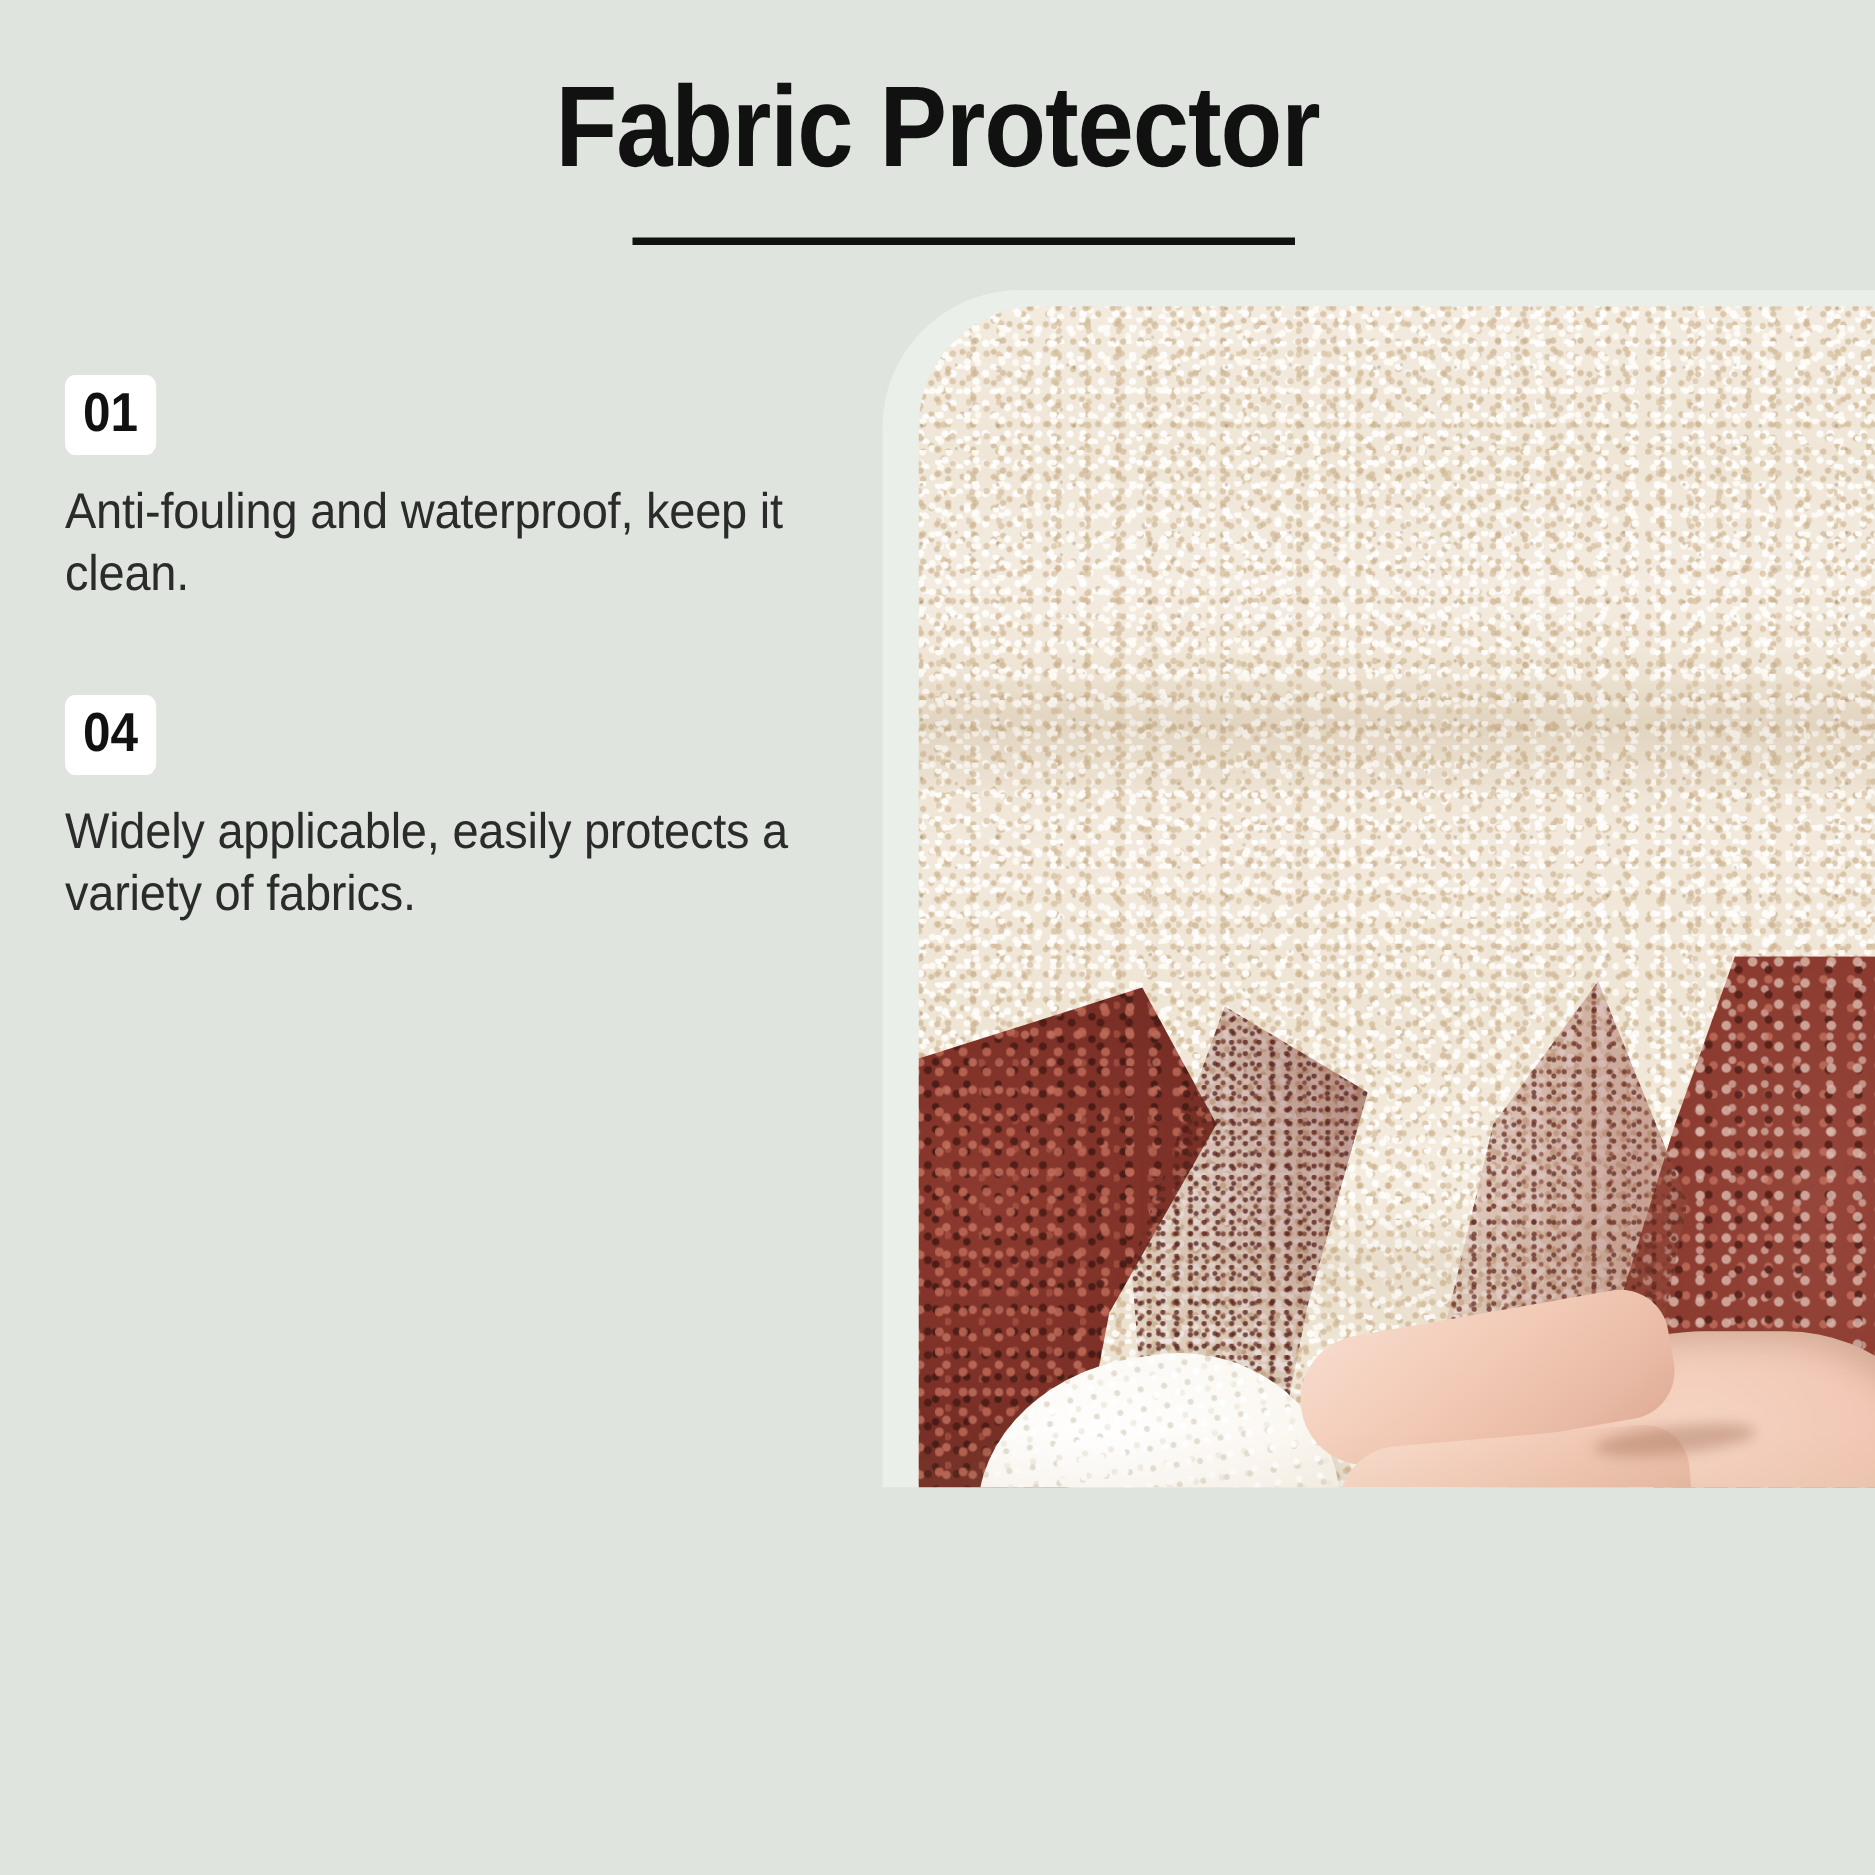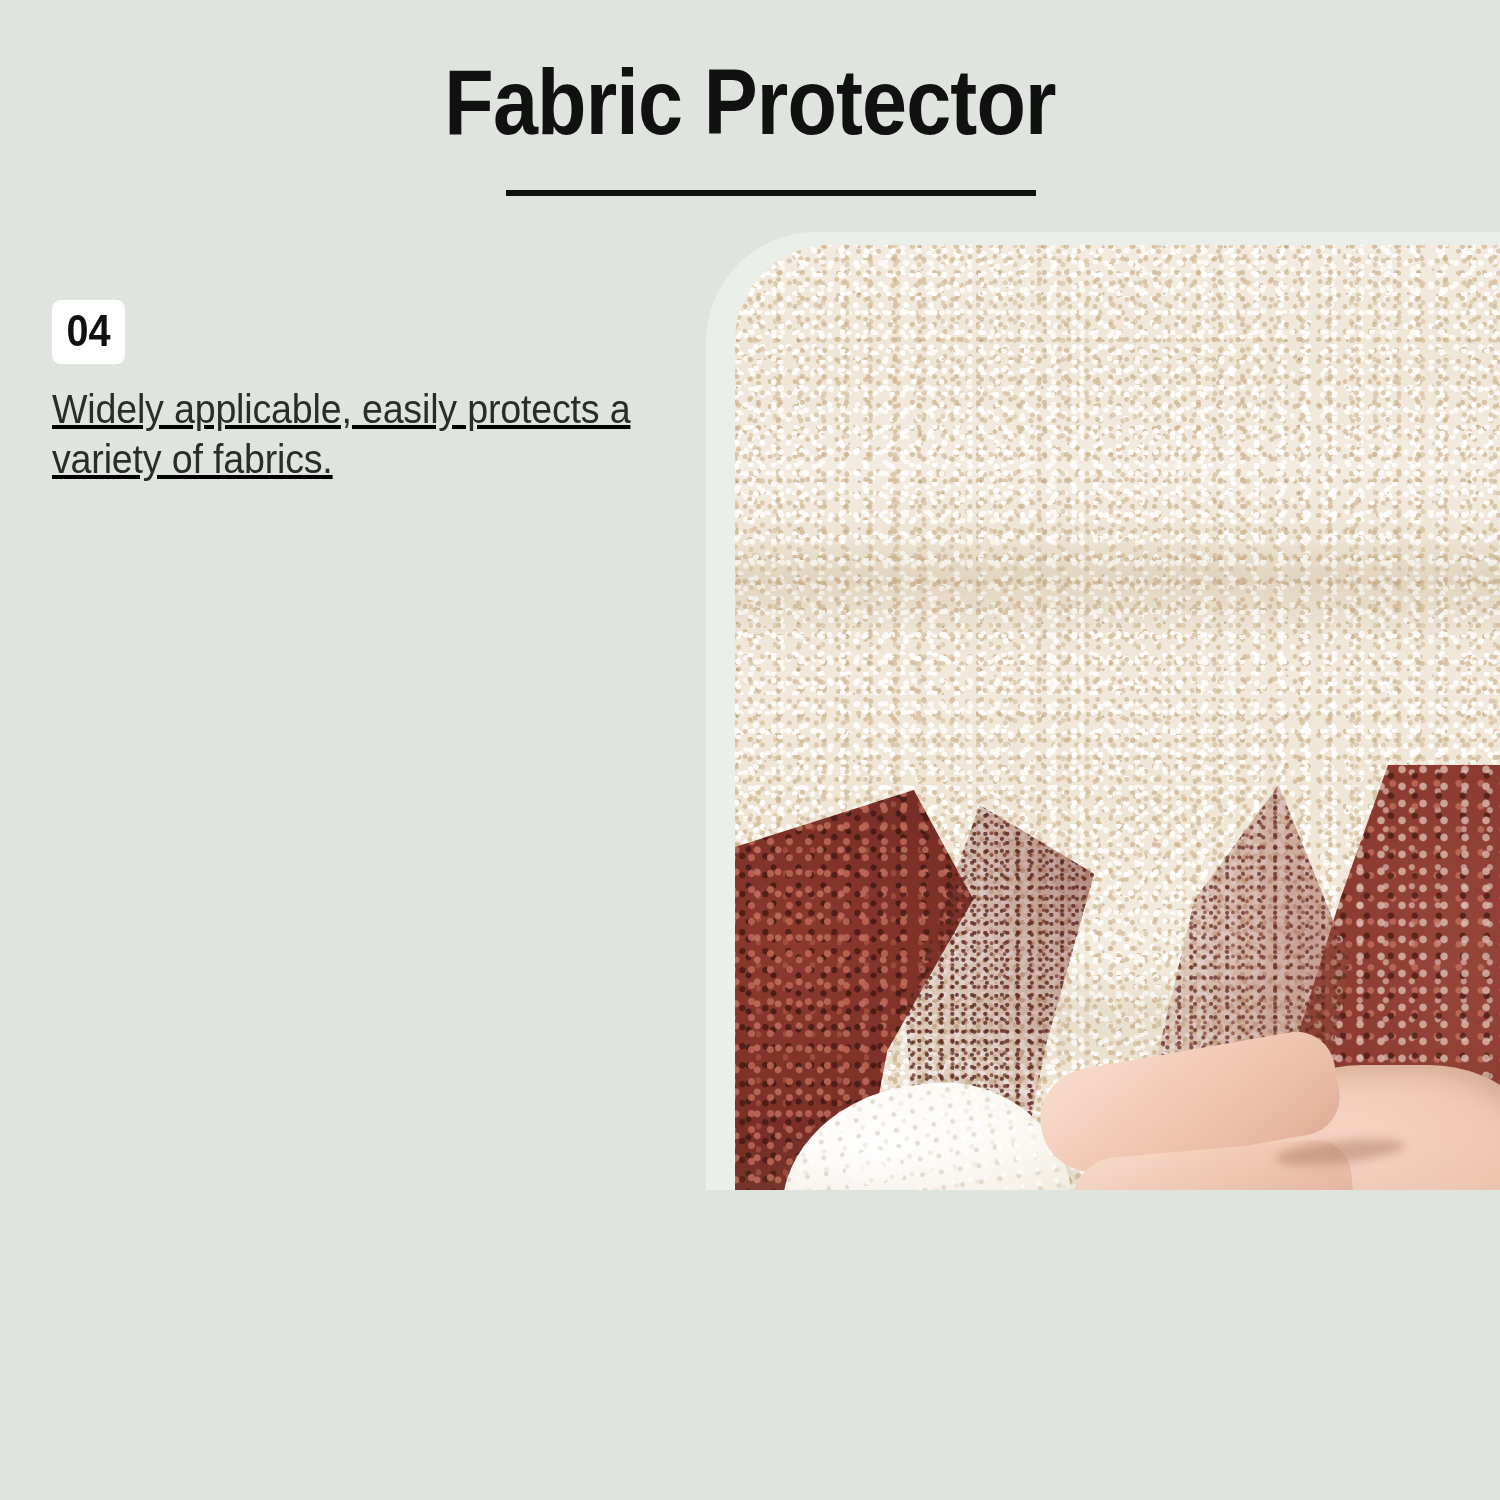--- a/index.html
+++ b/index.html
@@ -59,21 +59,21 @@
     left: 52px;
     top: 300px;
     width: 640px;
   }
 
   .feature {
     position: relative;
     margin-bottom: 72px;
   }
 
-  .feature:last-child { margin-bottom: 0; text-decoration: underline; }
+  .feature:last-child { margin-bottom: 0; }
 
   .badge {
     display: inline-block;
     min-width: 74px;
     padding: 5px 16px 7px 16px;
     background: #ffffff;
     border-radius: 9px;
     text-align: center;
     font-family: "Liberation Sans", sans-serif;
     font-weight: 700;
@@ -431,20 +431,24 @@
 
 <div class="canvas">
 
   <div class="header">
     <div class="page-title">Fabric Protector</div>
     <div class="title-rule"></div>
   </div>
 
   <div class="features">
 
+    <div class="feature">
+      <div class="badge">01</div>
+      <div class="feature-text">Anti-fouling and waterproof, keep it clean.</div>
+    </div>
 
 
 
     <div class="feature">
       <div class="badge">04</div>
       <div class="feature-text">Widely applicable, easily protects a variety of fabrics.</div>
     </div>
 
   </div>
 

